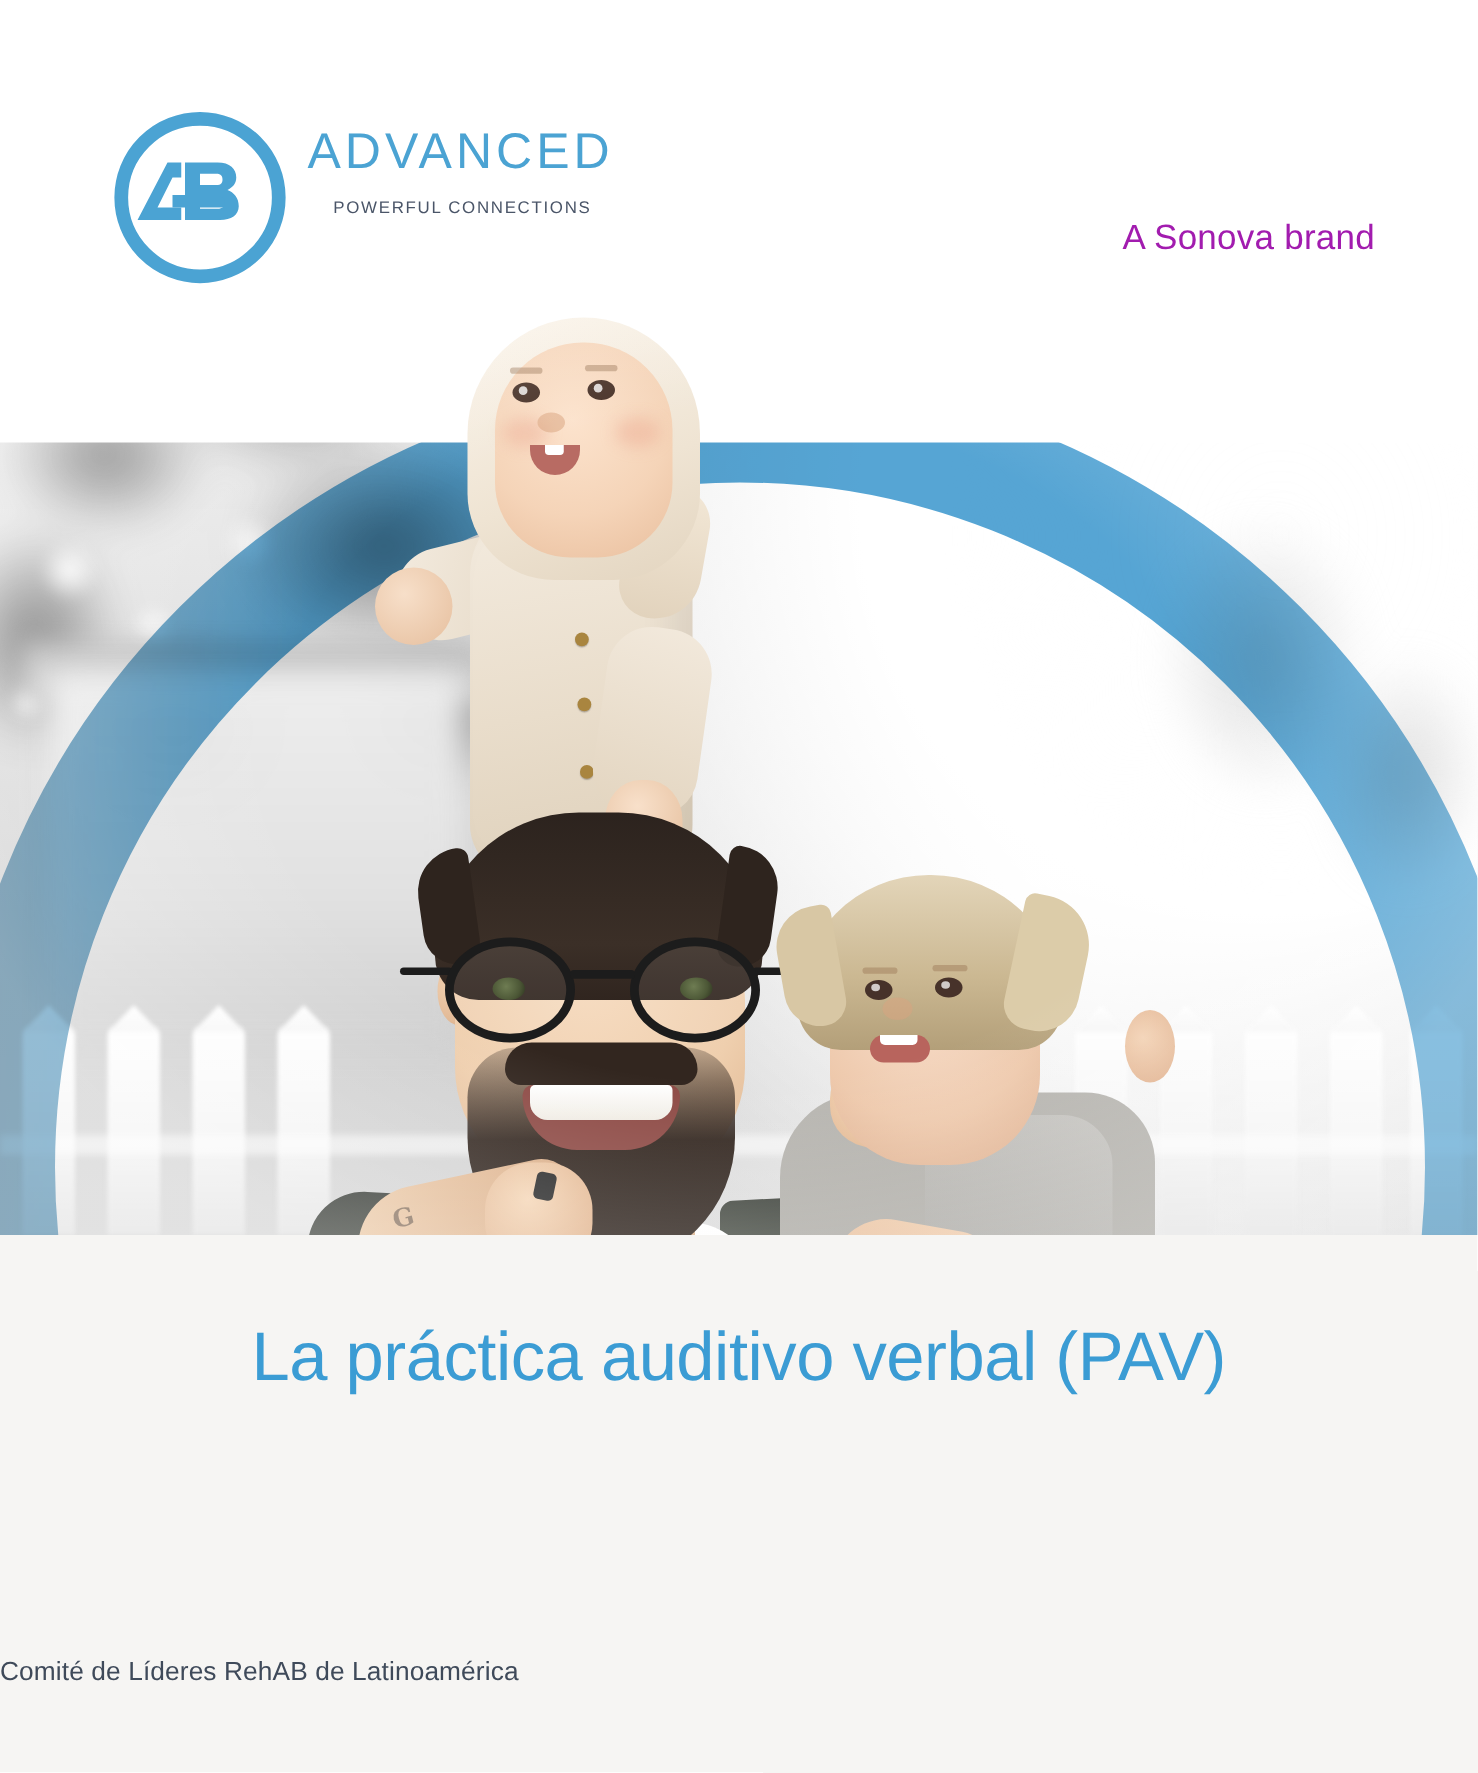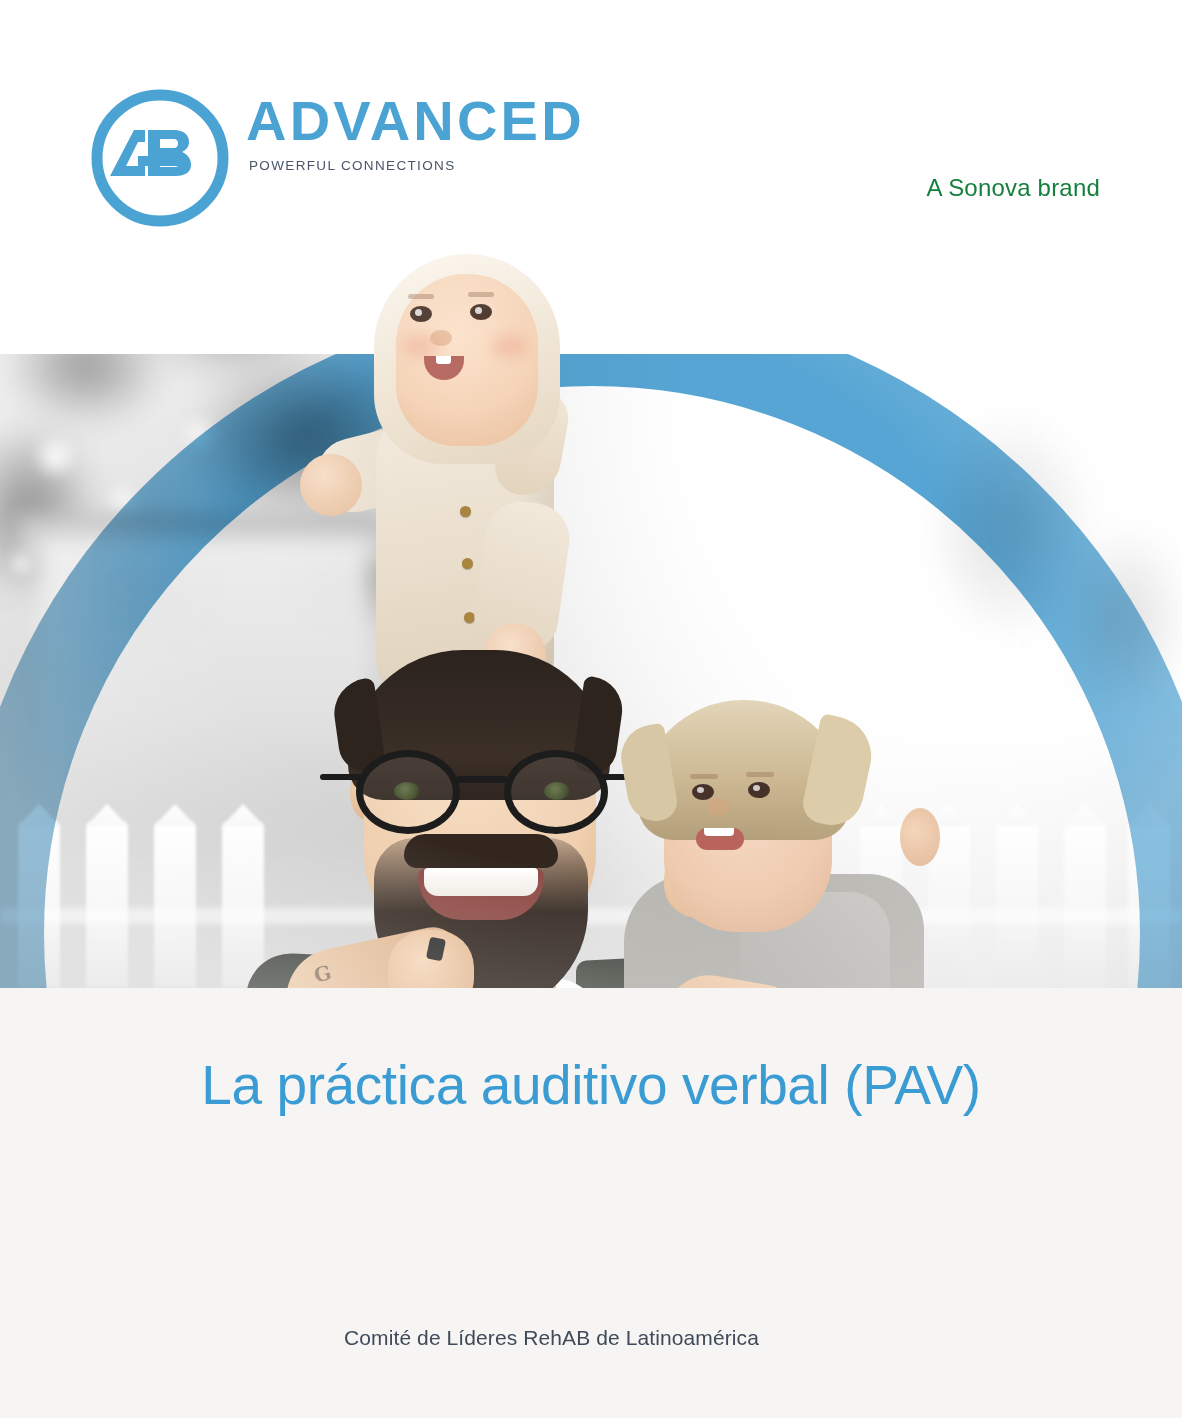--- a/index.html
+++ b/index.html
@@ -23,39 +23,40 @@
   .logo-mark{
     position:relative;width:144px;height:144px;flex:0 0 144px;
   }
   .logo-mark svg{display:block;width:144px;height:144px;}
 
   .logo-words{
     margin-left:14px;padding-top:10px;
   }
   .brand-line{
     color:#4ba3d3;
-    font-size:56px;
-    font-weight:700;
+    font-size:40px;
+    font-weight:400;
     letter-spacing:3.2px;
     line-height:50px;
     white-space:nowrap;
   }
   .brand-tag{
     margin-top:12px;
     margin-left:3px;
     color:#4a5568;
     font-size:13.5px;
     font-weight:400;
     letter-spacing:1.35px;
     white-space:nowrap;
+    text-align:center;
   }
   .sonova{
     position:absolute;right:82px;top:174px;
-    color:#15803d;
-    font-size:24px;
+    color:#a21caf;
+    font-size:28px;
     font-weight:400;
     letter-spacing:0.2px;
     white-space:nowrap;
   }
 
   
   .hero{
     position:absolute;left:0;top:238px;width:1182px;height:750px;
     overflow:hidden;background:#ffffff;z-index:10;
   }
@@ -404,21 +405,21 @@
     letter-spacing:-0.4px;
   }
   .subtitle{
     position:absolute;left:0;top:222px;width:1182px;
     text-align:center;color:#282828;
     font-size:29px;font-weight:400;line-height:38px;
     letter-spacing:-0.1px;
   }
   .credit{
     position:absolute;left:0;top:338px;width:1103px;
-    text-align:center;color:#3f4a5a;
+    color:#3f4a5a;
     font-size:21px;font-weight:400;letter-spacing:.1px;
   }
 </style>
 </head>
 <body>
 
 <div class="header">
 
   <div class="logo-block">
 

